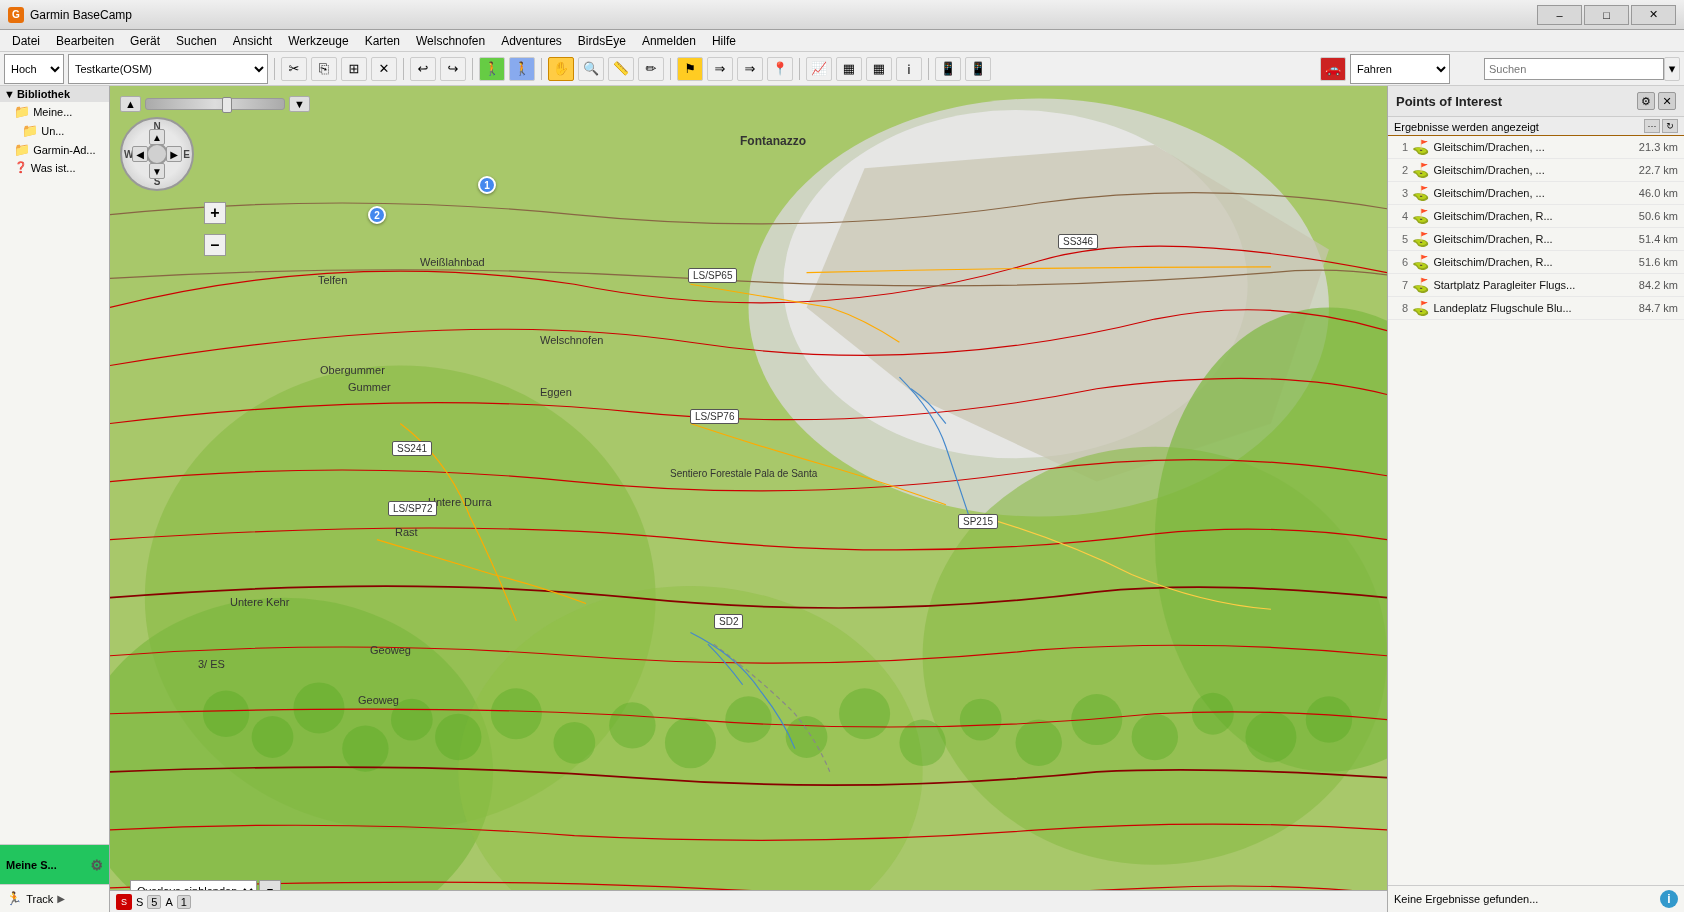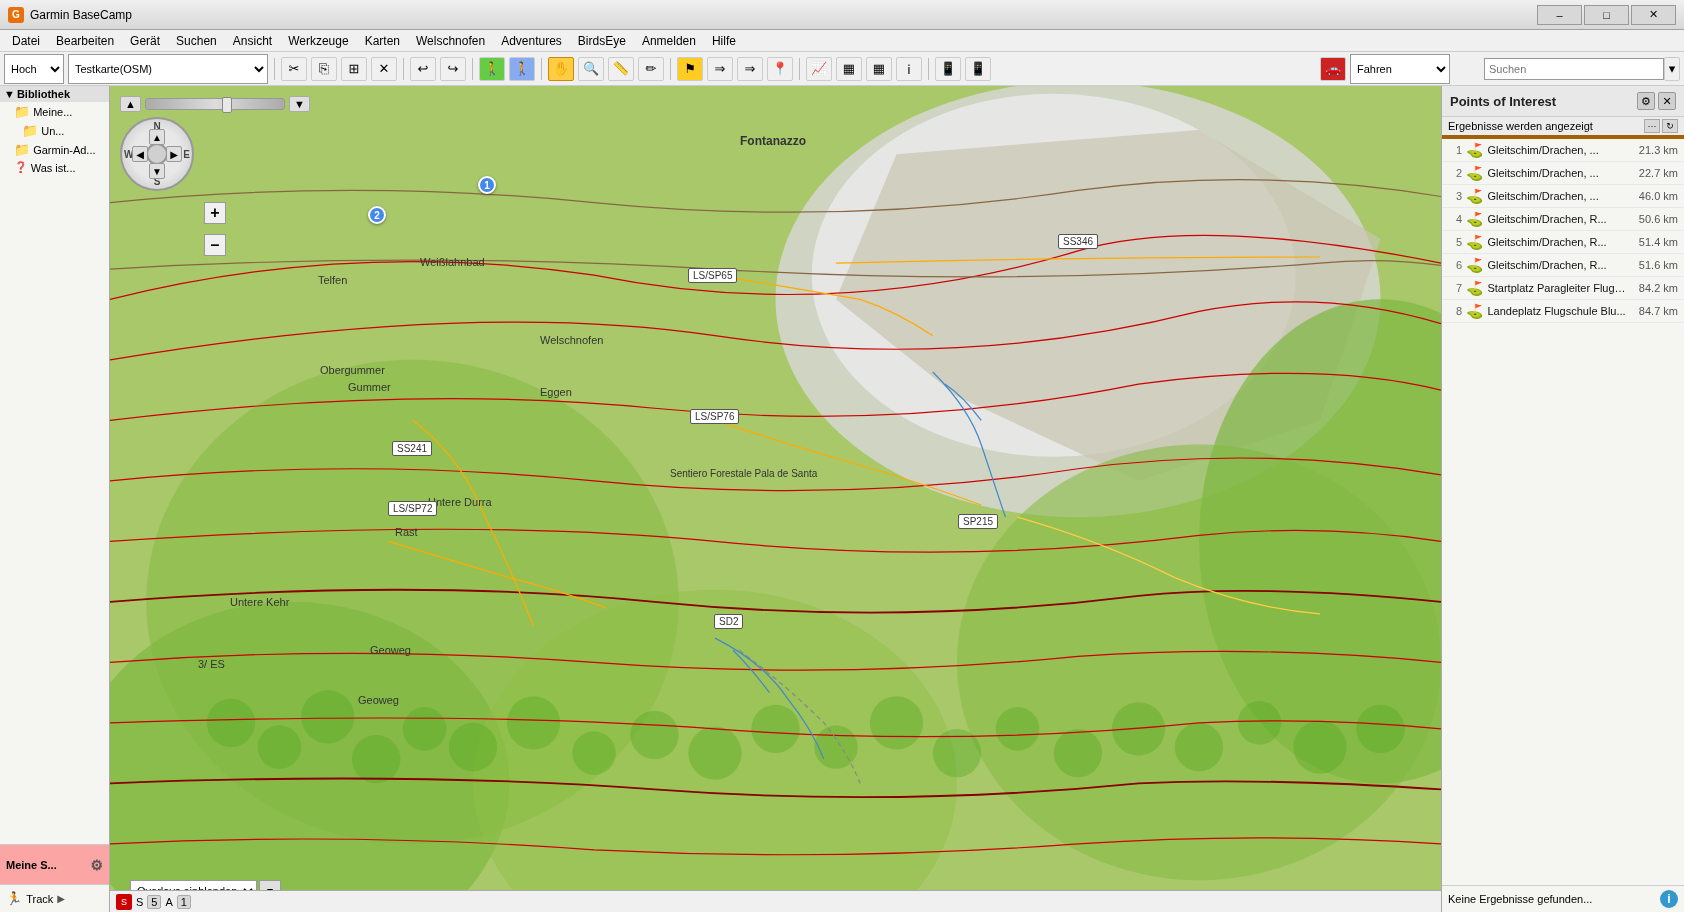--- a/index.html
+++ b/index.html
@@ -115,21 +115,21 @@
       display: flex;
       align-items: center;
       gap: 3px;
       cursor: pointer;
     }
     .tree-item .folder-icon { color: #c8a000; font-size: 13px; }
     .tree-item .question-icon { color: #888; }
 
     #meine-sachen {
       height: 40px;
-      background: #fca5a5;
+      background: #22c55e;
       border-bottom: 1px solid #ccc;
       display: flex;
       align-items: center;
       padding: 0 6px;
       gap: 4px;
       font-size: 11px;
       font-weight: bold;
     }
     .gear-icon-sm { cursor: pointer; color: #555; font-size: 14px; }
 
@@ -198,21 +198,21 @@
     .overlay-select {
       height: 22px;
       background: white;
       border: 1px solid #999;
       font-size: 11px;
       padding: 0 2px;
     }
 
     
     #poi-panel {
-      width: 243px;
+      width: 297px;
       background: #f5f5f2;
       border-left: 1px solid #aaa;
       display: flex;
       flex-direction: column;
     }
     #poi-header {
       background: #e8e8e8;
       padding: 6px 8px;
       display: flex;
       align-items: center;
@@ -246,24 +246,24 @@
     .poi-filter-select {
       flex: 1;
       height: 22px;
       border: 1px solid #999;
       background: white;
       font-size: 11px;
     }
 
     #poi-status-bar {
       display: flex;
-      align-items: center;
+      align-items: flex-end;
       padding: 2px 6px;
       background: #ececec;
-      border-bottom: 4px solid #a16207;
+      border-bottom: 1px solid #a16207;
       font-size: 11px;
       gap: 4px;
     }
     #poi-status-bar .status-text { flex: 1; }
     #poi-status-bar .status-btns { display: flex; gap: 2px; }
     #poi-status-bar .sbtn {
       width: 16px; height: 14px;
       background: #d8d8d8;
       border: 1px solid #aaa;
       display: flex; align-items: center; justify-content: center;

